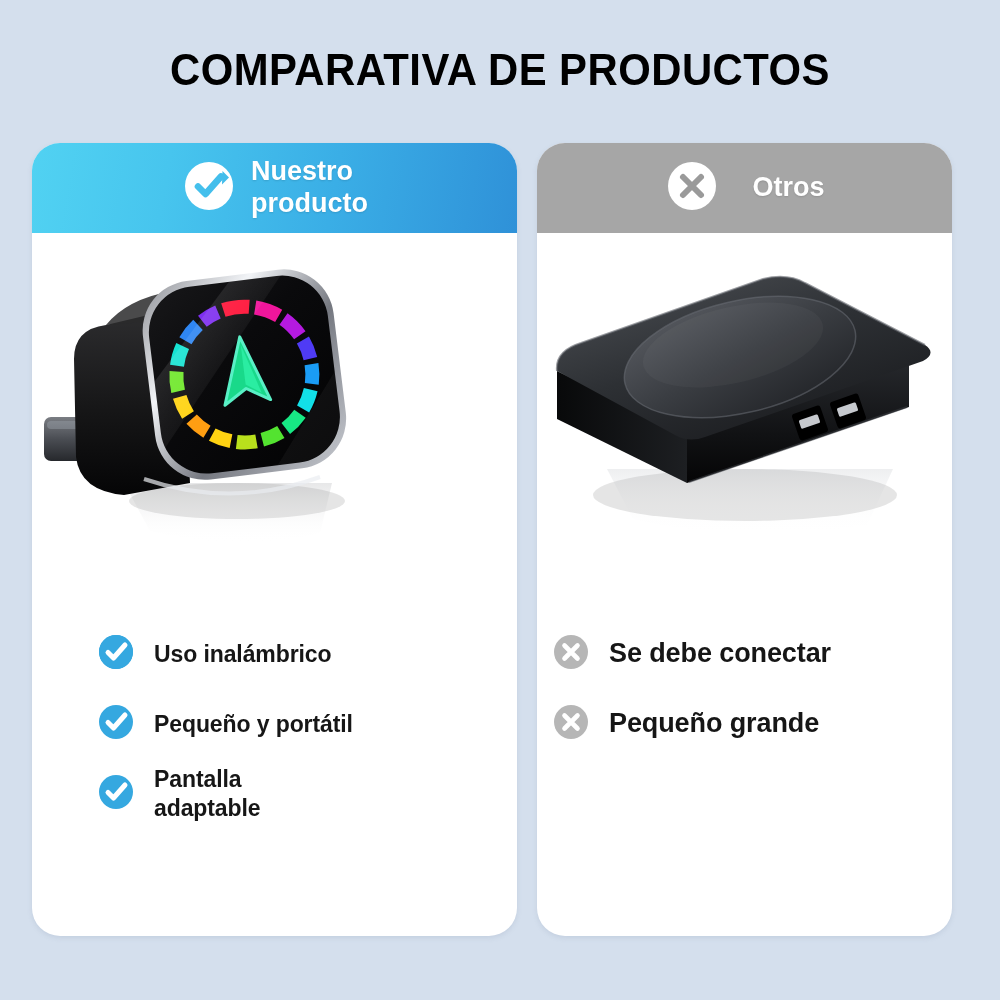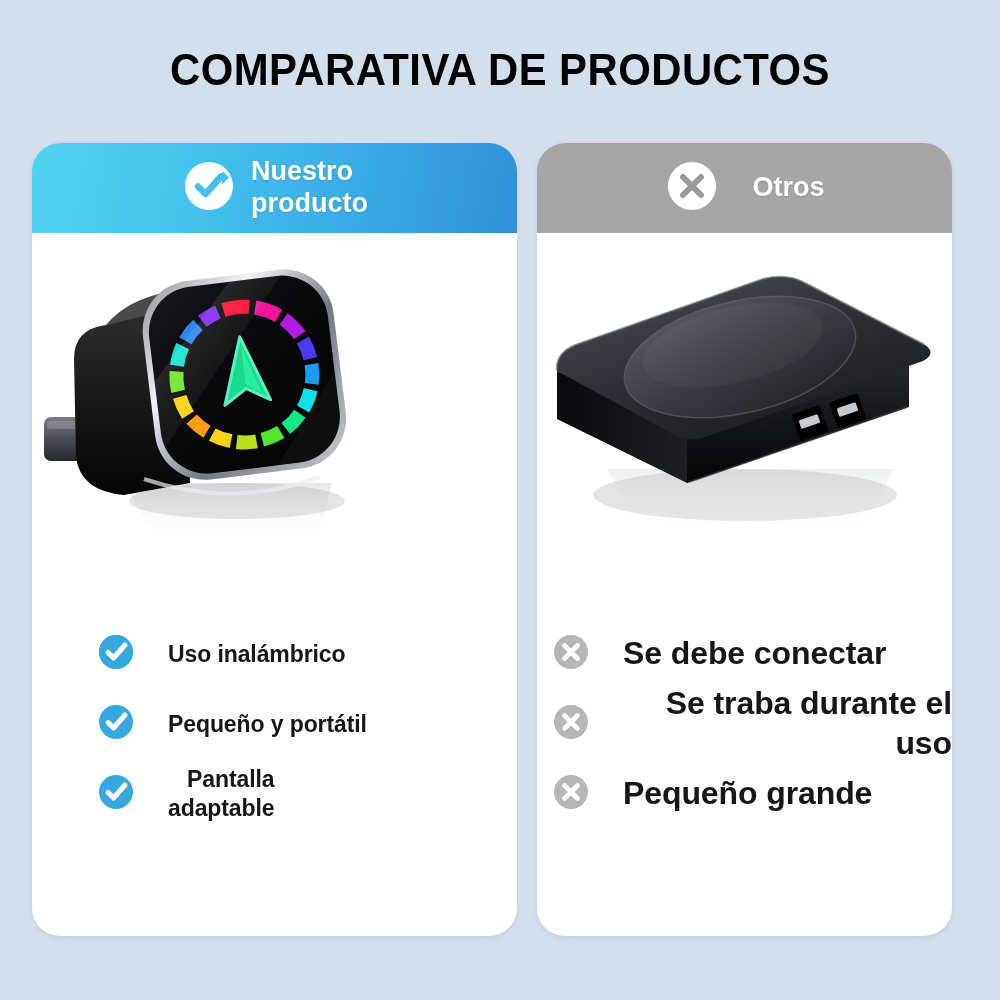--- a/index.html
+++ b/index.html
@@ -98,35 +98,34 @@
     padding: 16px 0 0 0;
     display: flex;
     flex-direction: column;
   }
   .card.ours .feature-list { padding-left: 64px; }
   .card.right .feature-list { padding-left: 14px; }
 
   .feature-row {
     display: flex;
     align-items: center;
-    gap: 32px;
+    gap: 18px;
     height: 70px;
     flex: 0 0 70px;
-    text-align: right;
   }
   .feature-icon { flex: 0 0 auto; display:block; }
 
   .feature-label {
     font-weight: bold;
     font-size: 23px;
     line-height: 1.24;
     color: #161616;
     letter-spacing: -0.1px;
   }
-  .card.right .feature-label { font-size: 32px; }
+  .card.right .feature-label { font-size: 27px; }
   .feature-label .l2 { display: block; }
 </style>
 </head>
 <body>
 
 <div class="page-title">COMPARATIVA DE PRODUCTOS</div>
 
 <div class="cards">
 
   <div class="card ours">
@@ -369,40 +368,29 @@
             <circle cx="20" cy="20" r="17" fill="#b6b6b6"></circle>
             <path d="M13.5 13.5 L26.5 26.5 M26.5 13.5 L13.5 26.5" stroke="#ffffff" stroke-width="4.6" stroke-linecap="round"></path>
           </svg>
         </span>
         <div class="feature-label">
           <span>Se debe conectar</span>
         </div>
       </div>
 
 
+
       <div class="feature-row">
         <span class="feature-icon">
           <svg width="40" height="40" viewBox="0 0 40 40">
             <circle cx="20" cy="20" r="17" fill="#b6b6b6"></circle>
             <path d="M13.5 13.5 L26.5 26.5 M26.5 13.5 L13.5 26.5" stroke="#ffffff" stroke-width="4.6" stroke-linecap="round"></path>
           </svg>
         </span>
         <div class="feature-label">
-          <span>Se traba durante el uso</span>
-        </div>
-      </div>
-
-      <div class="feature-row">
-        <span class="feature-icon">
-          <svg width="40" height="40" viewBox="0 0 40 40">
-            <circle cx="20" cy="20" r="17" fill="#b6b6b6"></circle>
-            <path d="M13.5 13.5 L26.5 26.5 M26.5 13.5 L13.5 26.5" stroke="#ffffff" stroke-width="4.6" stroke-linecap="round"></path>
-          </svg>
-        </span>
-        <div class="feature-label">
           <span>Pequeño grande</span>
         </div>
       </div>
 
     </div>
   </div>
 
 </div>
 
 </body></html>

